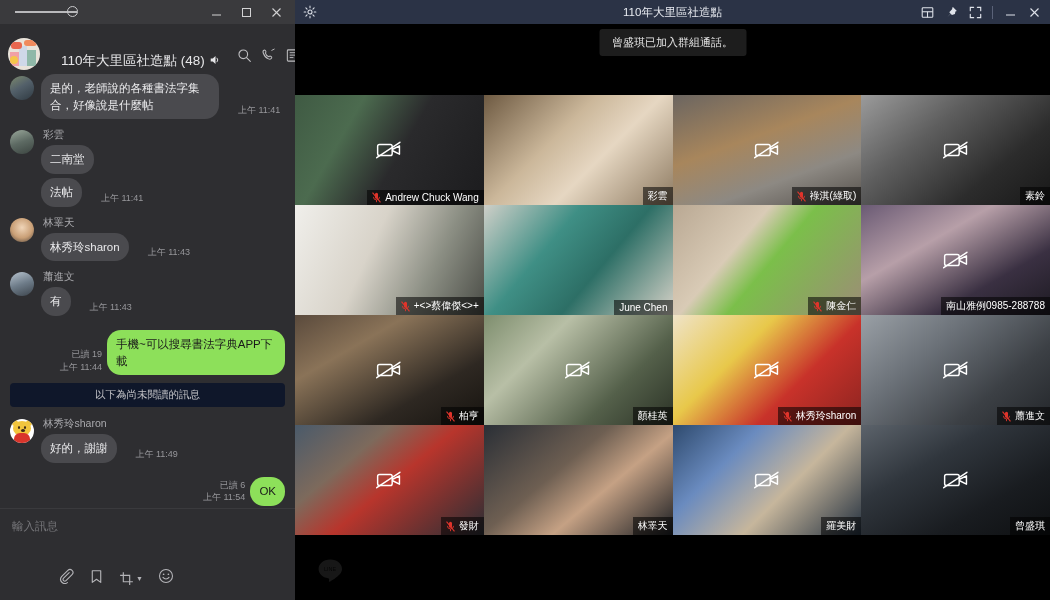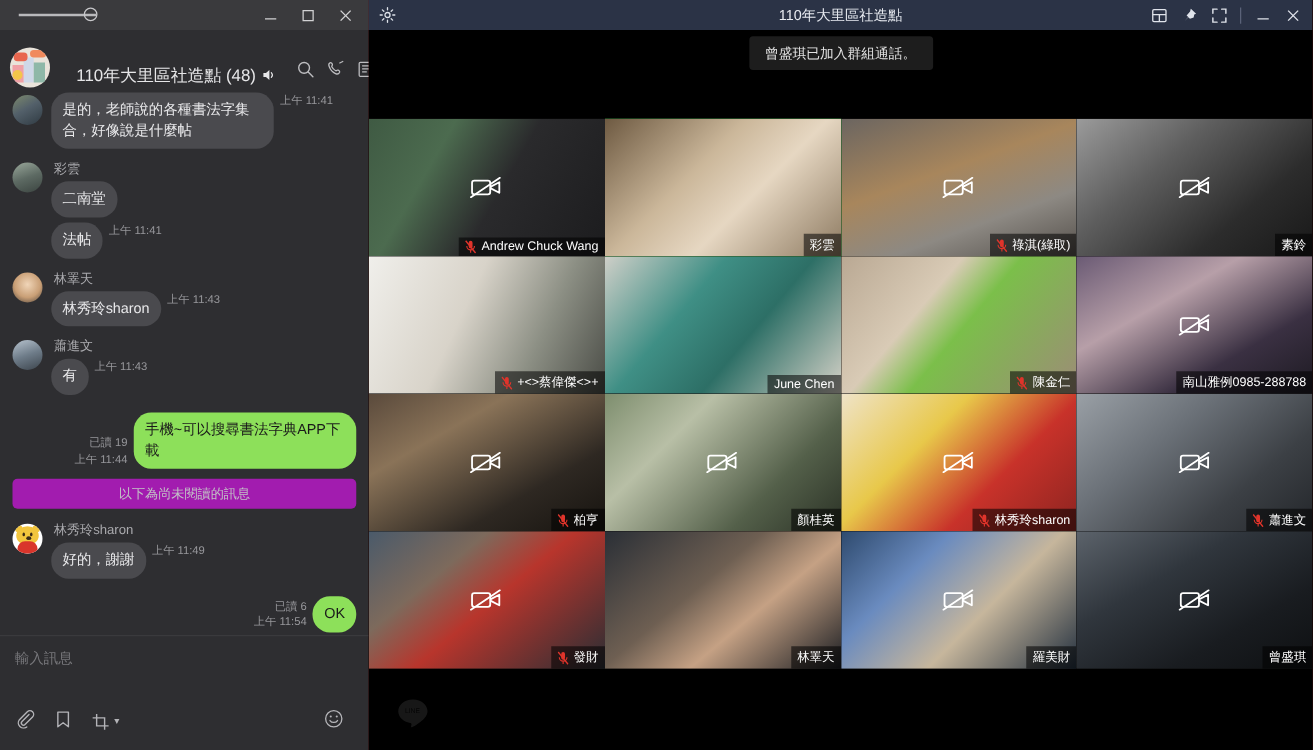--- a/index.html
+++ b/index.html
@@ -45,31 +45,31 @@
   .av-e .pooh-head{position:absolute;left:3px;top:2px;width:18px;height:15px;background:#f2c53d;border-radius:50%;}
   .av-e .pooh-ear1{position:absolute;left:2px;top:1px;width:6px;height:6px;background:#f2c53d;border-radius:50%;}
   .av-e .pooh-ear2{position:absolute;left:16px;top:1px;width:6px;height:6px;background:#f2c53d;border-radius:50%;}
   .av-e .pooh-body{position:absolute;left:4px;top:14px;width:16px;height:10px;background:#d9352b;border-radius:6px 6px 3px 3px;}
   .av-e .pooh-eye1{position:absolute;left:8px;top:7px;width:2px;height:3px;background:#3a2a18;border-radius:50%;}
   .av-e .pooh-eye2{position:absolute;left:14px;top:7px;width:2px;height:3px;background:#3a2a18;border-radius:50%;}
   .av-e .pooh-nose{position:absolute;left:10.5px;top:10px;width:4px;height:3px;background:#3a2a18;border-radius:50%;}
 
   .msg-col { display:flex; flex-direction:column; min-width:0; }
   .sender { color:#a9a9ad; font-size:10.5px; margin-bottom:3px; margin-left:2px; }
-  .bubble-line { display:flex; align-items:flex-start; gap:5px; margin-bottom:4px; }
+  .bubble-line { display:flex; align-items:flex-end; gap:19px; margin-bottom:4px; }
   .bubble { background:#4a4a4e; color:#e9e9eb; font-size:11.5px; line-height:1.45;
             padding:6px 9px; border-radius:14px; max-width:178px; }
   .bubble.green { background:#8de05a; color:#1a1a1a; }
   .time { color:#97979b; font-size:9px; white-space:nowrap; padding-bottom:2px; }
   .meta-out { display:flex; flex-direction:column; align-items:flex-end; color:#97979b; font-size:9px; line-height:1.4; justify-content:flex-end; padding-bottom:2px; margin-right:5px; }
 
-  .unread-div { background:#a21caf; color:#c2c2c6; font-size:10.5px; text-align:center;
+  .unread-div { background:#0f172a; color:#c2c2c6; font-size:10.5px; text-align:center;
                 padding:5px 0; border-radius:4px; margin:8px 0 10px 0; }
 
-  .composer { flex:none; border-top:1px solid #3a3a3d; height:92px; padding:10px 20px 0 12px; display:flex; flex-direction:column; }
+  .composer { flex:none; border-top:1px solid #3a3a3d; height:92px; padding:10px 20px 0 12px; display:flex; flex-direction:row; }
   .composer-placeholder { color:#77777b; font-size:11.5px; }
   .composer-tools { margin-top:auto; display:flex; align-items:center; gap:15px; padding-bottom:12px; color:#b4b4b8; }
   .composer-tools .spacer { margin-left:auto; }
 
   
   .call-pane { width:755px; height:600px; background:#7f1d1d; position:relative; display:flex; flex-direction:column; }
   .call-titlebar { height:24px; background:#2b3346; display:flex; align-items:center; padding:0 4px 0 8px; flex:none; position:relative; }
   .call-titlebar .gear { color:#dfe3ea; display:flex; align-items:center; }
   .call-title { position:absolute; left:0; right:0; text-align:center; color:#e7eaf0; font-size:11.5px; pointer-events:none; }
   .call-winctrl { margin-left:auto; display:flex; align-items:center; gap:0; position:relative; z-index:2; }

